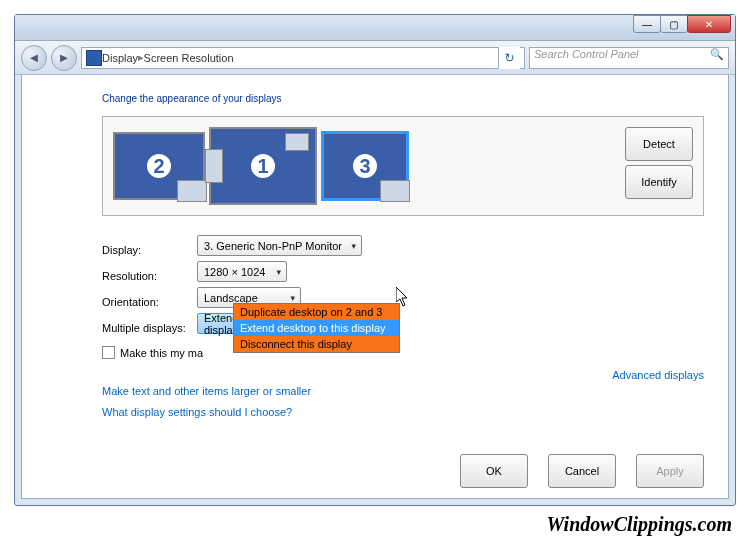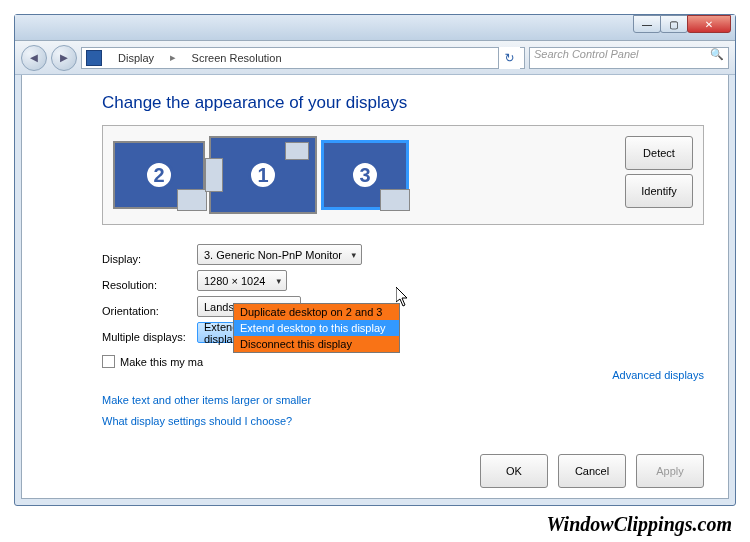--- a/index.html
+++ b/index.html
@@ -11,30 +11,30 @@
     display: flex; flex-direction: column;
   }
   
   .titlebar { height: 26px; background: linear-gradient(#dfe9f4,#bfd1e4); border-bottom: 1px solid #9ab; display:flex; align-items:flex-start; justify-content:flex-end; padding: 0 4px 0 0;}
   .winbtns { display:flex; gap:0; }
   .winbtn { width:28px; height:18px; border:1px solid #7a8fa8; background:linear-gradient(#f4f8fc,#cddceb); border-radius:0 0 3px 3px; margin-left:-1px; display:flex; align-items:center; justify-content:center; font-size:10px; }
   .winbtn.close { background:linear-gradient(#e98,#c33); color:#fff; border-color:#933; width:44px;}
   
   .navbar { height:34px; background:linear-gradient(#f0f4f8,#d6e1ed); border-bottom:1px solid #aabccf; display:flex; align-items:center; padding:0 6px; gap:4px;}
   .navbtn { width:26px; height:26px; border-radius:50%; background:radial-gradient(circle at 30% 30%,#eef3f9,#b8c9da); border:1px solid #90a6bd; display:flex; align-items:center; justify-content:center; color:#557; font-size:13px;}
-  .addrbar { flex:1; height:22px; background:#fff; border:1px solid #9ab; display:flex; align-items:center; font-size:11px; color:#333; padding:0 4px; gap:16px;}
+  .addrbar { flex:1; height:22px; background:#fff; border:1px solid #9ab; display:flex; align-items:center; font-size:11px; color:#333; padding:0 4px; gap:0;}
   .crumb { display:flex; align-items:center; gap:4px;}
   .crumb-sep { color:#777; }
   .addr-icon { width:16px; height:16px; background:#2a5ea8; display:inline-block; border:1px solid #1a3e78;}
   .refresh { width:22px; height:22px; border-left:1px solid #9ab; background:#fff; display:flex; align-items:center; justify-content:center; color:#2a5ea8; font-size:12px;}
   .searchbox { width:200px; height:22px; background:#fff; border:1px solid #9ab; display:flex; padding:0 4px; font-size:11px; color:#999; font-style:italic;}
   .searchbox .mag { margin-left:auto; font-style:normal; color:#2a5ea8;}
   
   .client { flex:1; background:#fff; border:1px solid #9ab; border-top:0; margin:0 6px 6px 6px; padding:18px 24px 10px 80px; position:relative; overflow:hidden;}
-  .page-title { color:#003399; font-size:17px; font-weight:400; margin-bottom:12px;}
+  .page-title { color:#003399; font-size:10px; font-weight:400; margin-bottom:12px;}
   .display-box { border:1px solid #b0b0b0; background:#f8f8f8; height:100px; display:flex; align-items:center; position:relative; padding:0 110px 0 10px; gap:6px;}
   .monitor-wrap { display:flex; gap:4px; align-items:center;}
   .monitor { position:relative; background:#3a5ea8; border:2px solid #888; width:90px; height:66px; display:flex; align-items:center; justify-content:center;}
   .monitor.selected { border:3px solid #3399ff; }
   .monitor .num { width:30px; height:30px; border-radius:50%; background:#fff; color:#3a5ea8; font-weight:bold; font-size:20px; display:flex; align-items:center; justify-content:center; border:3px solid #3a5ea8;}
   .monitor .mini-win { position:absolute; width:30px; height:22px; background:#cdd8e6; border:1px solid #888;}
   .det-btns { position:absolute; right:10px; top:10px; display:flex; flex-direction:column; gap:4px;}
   .btn { min-width:68px; height:21px; font-size:11px; background:linear-gradient(#fdfdfd,#e4e4e4); border:1px solid #888; border-radius:3px; padding:16px 10px; display:flex; align-items:center; justify-content:center;}
   .form { margin-top:14px; font-size:11px;}
   .row { display:flex; align-items:flex-end; height:26px;}
@@ -42,21 +42,21 @@
   .select { height:21px; background:linear-gradient(#fdfdfd,#eaeaea); border:1px solid #888; border-radius:2px; display:flex; align-items:center; padding:0 18px 0 6px; font-size:11px; position:relative; min-width:90px;}
   .select::after { content:"▾"; position:absolute; right:5px; font-size:9px; color:#333;}
   .select.hl { background:linear-gradient(#cde8ff,#9ecfff); border-color:#3399ff;}
   .dropdown { position:absolute; left:211px; top:228px; width:167px; background:#f97316; border:1px solid #787878; font-size:11px; z-index:10;}
   .dropdown .opt { padding:2px 6px;}
   .dropdown .opt.sel { background:#3399ff; color:#fff;}
   .chk-row { display:flex; align-items:center; gap:5px; font-size:11px; margin-top:12px;}
   .chk { width:13px; height:13px; border:1px solid #888; background:#fff;}
   .adv { position:absolute; right:24px; top:294px; font-size:11px; color:#0066cc;}
   .links { margin-top:22px; font-size:11px; color:#0066cc; line-height:1.9;}
-  .footer { position:absolute; bottom:10px; right:24px; display:flex; gap:10px;}
+  .footer { position:absolute; bottom:10px; right:24px; display:flex; gap:20px;}
   .btn.disabled { color:#999;}
   .watermark { position:absolute; right:18px; bottom:6px; font-family:Georgia,serif; font-weight:bold; font-style:italic; font-size:20px; color:#000;}
   .cursor { position:absolute; left:374px; top:212px; width:14px; height:20px; z-index:20;}
 </style>
 </head>
 <body>
 
 <div class="window">
   <div class="titlebar">
     <div class="winbtns">

